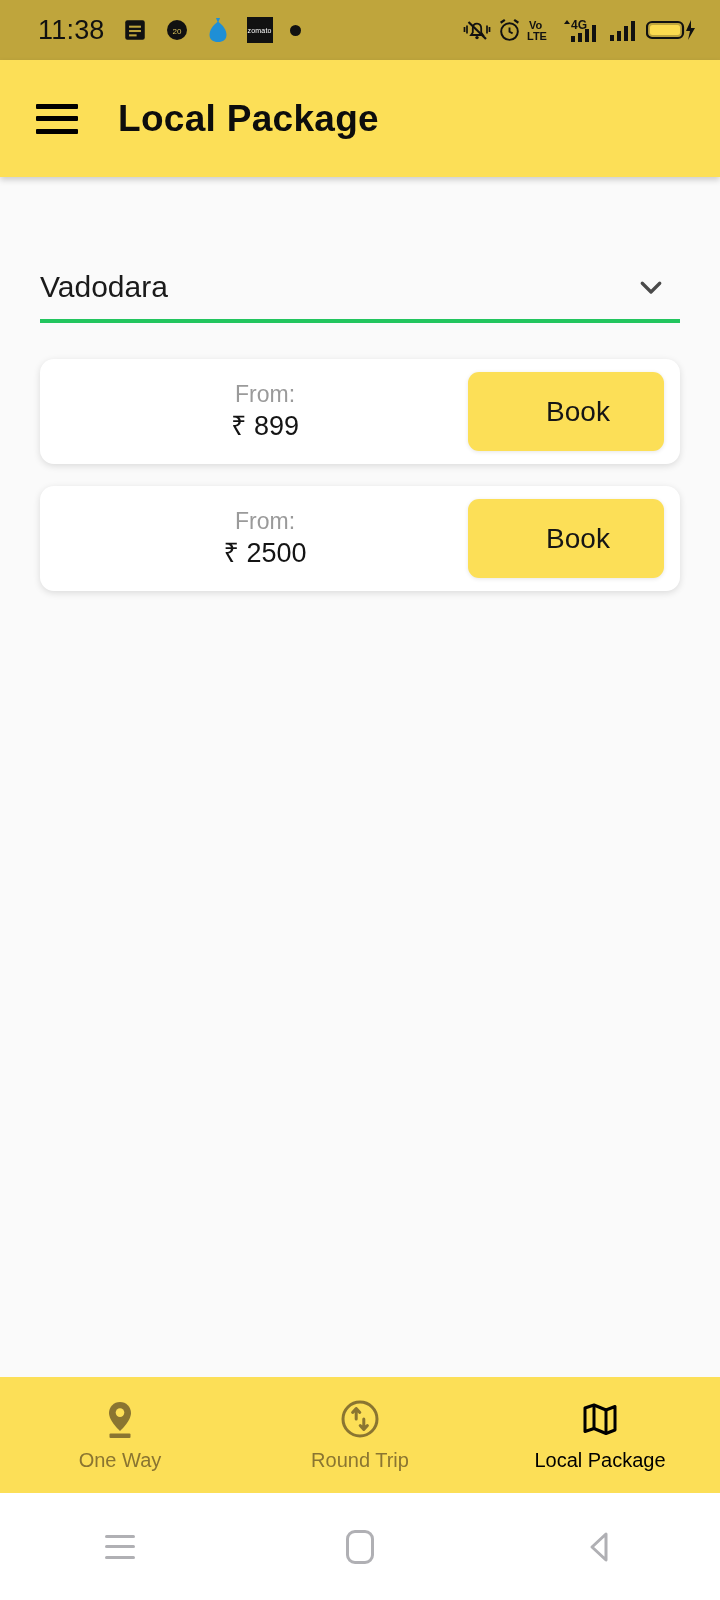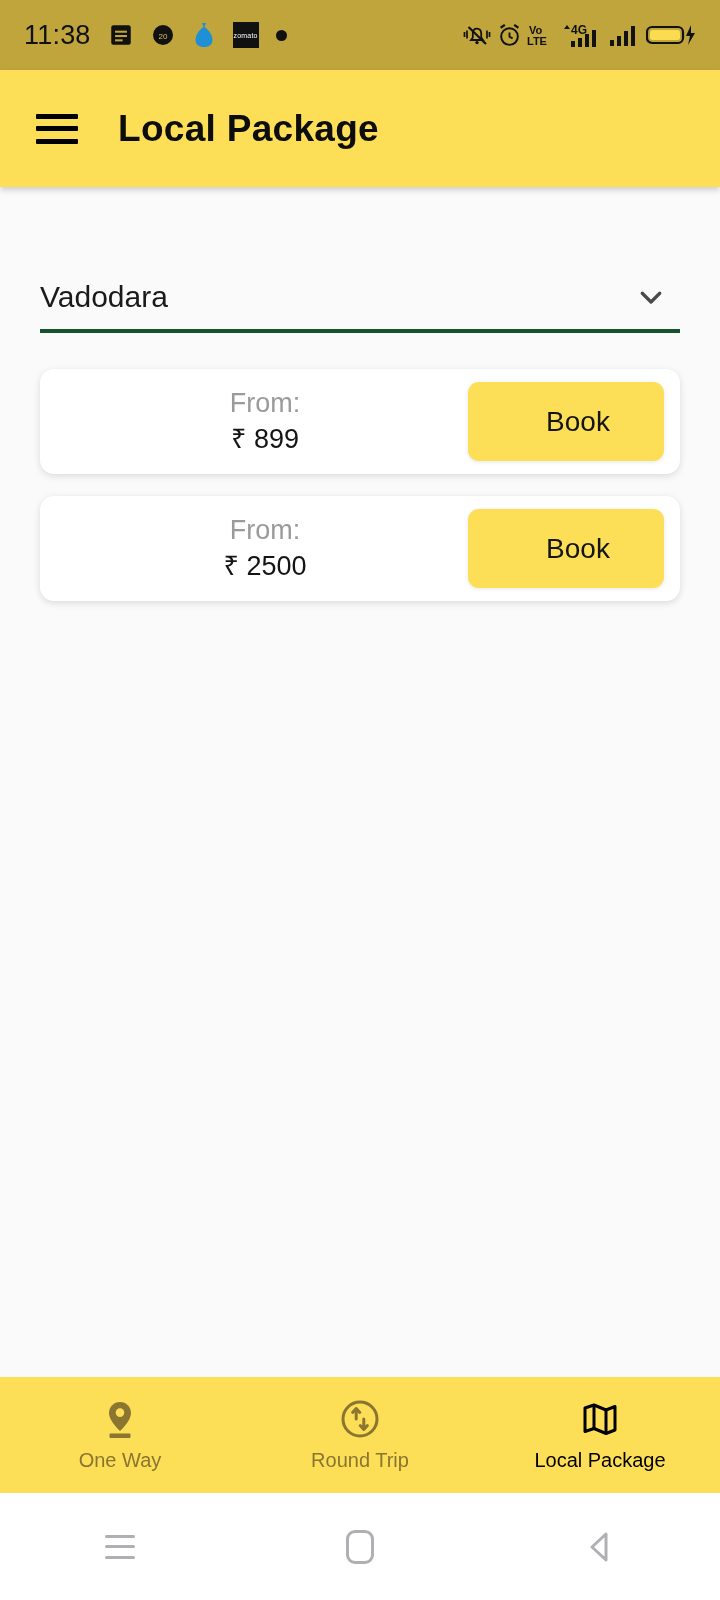--- a/index.html
+++ b/index.html
@@ -16,26 +16,26 @@
     position: relative;
     width: 720px;
     height: 1600px;
     display: flex;
     flex-direction: column;
     background: #fafafa;
   }
 
   
   .status-bar {
-    height: 70px;
+    height: 60px;
     background: #bfa53c;
     display: flex;
     align-items: center;
     justify-content: space-between;
-    padding: 0 22px 0 24px;
+    padding: 0 22px 0 38px;
     flex: 0 0 auto;
   }
   .status-left {
     display: flex;
     align-items: center;
     gap: 17px;
   }
   .status-time {
     font-size: 27px;
     color: #111111;
@@ -104,21 +104,21 @@
     padding: 0 40px;
     overflow: hidden;
   }
 
   .city-select {
     margin-top: 78px;
     height: 68px;
     display: flex;
     align-items: center;
     justify-content: space-between;
-    border-bottom: 4px solid #14532d;
+    border-bottom: 4px solid #22c55e;
     cursor: pointer;
   }
   .city-value {
     font-size: 30px;
     color: #1a1a1a;
   }
   .chevron {
     width: 30px; height: 30px;
     margin-right: 14px;
   }
@@ -146,21 +146,21 @@
   }
   .pkg-price-box {
     flex: 1 1 auto;
     display: flex;
     flex-direction: column;
     align-items: center;
     justify-content: center;
     line-height: 1.32;
   }
   .pkg-from {
-    font-size: 27px;
+    font-size: 23px;
     color: #9a9a9a;
   }
   .pkg-price {
     font-size: 27px;
     color: #141414;
   }
   .book-btn {
     width: 196px;
     height: 79px;
     background: #fcdf57;

